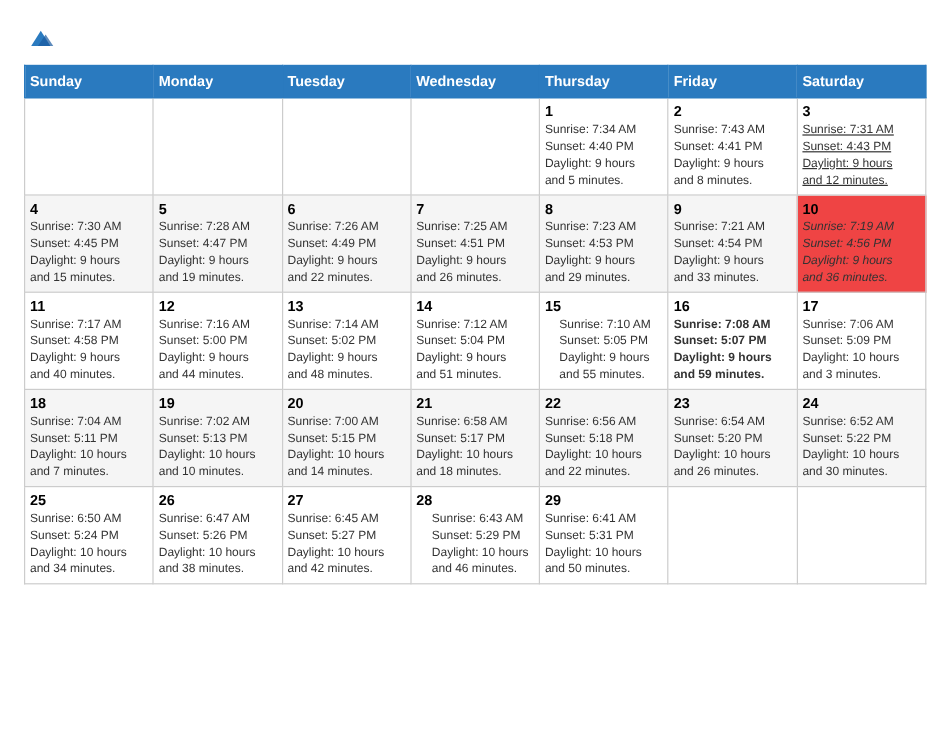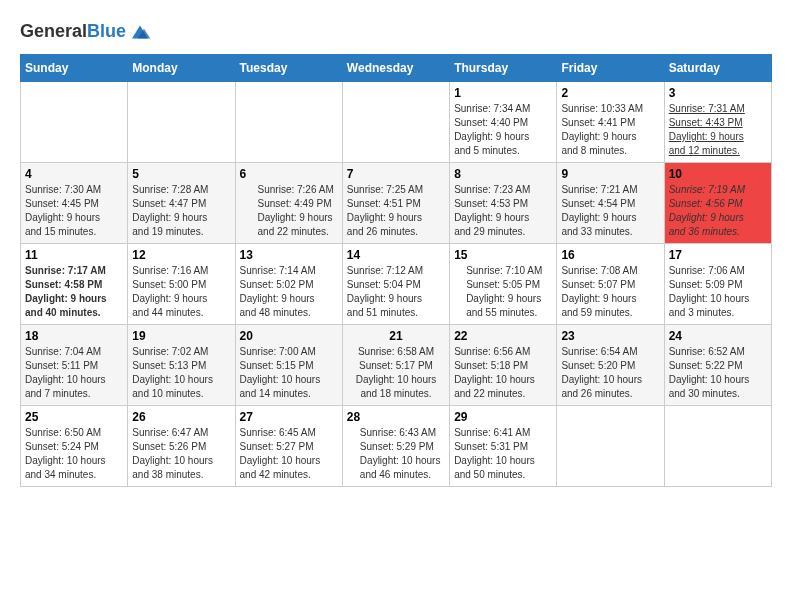--- a/index.html
+++ b/index.html
@@ -79,25 +79,20 @@
     }
     .empty-cell {
       background: #f9f9f9;
     }
   </style>
 </head>
 <body>
 
 <div class="header">
   <div class="logo">
-    <div class="logo-text">
-      <span>
-        <span style="font-size:18px;font-weight:bold;color:#333;">General</span><span style="font-size:18px;font-weight:bold;color:#2a7abf;">Blue</span>
-      </span>
-    </div>
     <svg class="logo-icon" viewBox="0 0 30 24" xmlns="http://www.w3.org/2000/svg">
       <polygon points="5,20 15,4 25,20" fill="#2a7abf"></polygon>
       <polygon points="12,20 20,8 28,20" fill="#1a5a9f" opacity="0.7"></polygon>
     </svg>
   </div>
   <div class="title-section">
   </div>
 </div>
 
 <table class="calendar">
@@ -120,21 +115,21 @@
         <td class="empty-cell"></td>
         <td>
           <div class="day-number">1</div>
           <div class="day-info" style="white-space: pre-line;">Sunrise: 7:34 AM
 Sunset: 4:40 PM
 Daylight: 9 hours
 and 5 minutes.</div>
         </td>
         <td>
           <div class="day-number">2</div>
-          <div class="day-info" style="white-space: pre-line;">Sunrise: 10:33 AM
+          <div class="day-info" style="white-space: pre-line;">Sunrise: 7:43 AM
 Sunset: 4:41 PM
 Daylight: 9 hours
 and 8 minutes.</div>
         </td>
         <td>
           <div class="day-number">3</div>
           <div class="day-info" style="white-space: pre-line; text-decoration: underline;">Sunrise: 7:31 AM
 Sunset: 4:43 PM
 Daylight: 9 hours
 and 12 minutes.</div>
@@ -150,21 +145,21 @@
         </td>
         <td style="background: rgb(245, 245, 245);">
           <div class="day-number">5</div>
           <div class="day-info" style="white-space: pre-line;">Sunrise: 7:28 AM
 Sunset: 4:47 PM
 Daylight: 9 hours
 and 19 minutes.</div>
         </td>
         <td style="background: rgb(245, 245, 245);">
           <div class="day-number">6</div>
-          <div class="day-info" style="white-space: pre-line; margin-left: 18px;">Sunrise: 7:26 AM
+          <div class="day-info" style="white-space: pre-line;">Sunrise: 7:26 AM
 Sunset: 4:49 PM
 Daylight: 9 hours
 and 22 minutes.</div>
         </td>
         <td style="background: rgb(245, 245, 245);">
           <div class="day-number">7</div>
           <div class="day-info" style="white-space: pre-line;">Sunrise: 7:25 AM
 Sunset: 4:51 PM
 Daylight: 9 hours
 and 26 minutes.</div>
@@ -187,21 +182,21 @@
           <div class="day-number">10</div>
           <div class="day-info" style="white-space: pre-line; font-style: italic;">Sunrise: 7:19 AM
 Sunset: 4:56 PM
 Daylight: 9 hours
 and 36 minutes.</div>
         </td>
       </tr>
       <tr>
         <td>
           <div class="day-number">11</div>
-          <div class="day-info" style="white-space: pre-line; font-weight: bold;">Sunrise: 7:17 AM
+          <div class="day-info" style="white-space: pre-line;">Sunrise: 7:17 AM
 Sunset: 4:58 PM
 Daylight: 9 hours
 and 40 minutes.</div>
         </td>
         <td>
           <div class="day-number">12</div>
           <div class="day-info" style="white-space: pre-line;">Sunrise: 7:16 AM
 Sunset: 5:00 PM
 Daylight: 9 hours
 and 44 minutes.</div>
@@ -222,21 +217,21 @@
         </td>
         <td>
           <div class="day-number">15</div>
           <div class="day-info" style="white-space: pre-line; margin-left: 12px;">Sunrise: 7:10 AM
 Sunset: 5:05 PM
 Daylight: 9 hours
 and 55 minutes.</div>
         </td>
         <td>
           <div class="day-number">16</div>
-          <div class="day-info" style="white-space: pre-line;">Sunrise: 7:08 AM
+          <div class="day-info" style="white-space: pre-line; font-weight: bold;">Sunrise: 7:08 AM
 Sunset: 5:07 PM
 Daylight: 9 hours
 and 59 minutes.</div>
         </td>
         <td>
           <div class="day-number">17</div>
           <div class="day-info" style="white-space: pre-line;">Sunrise: 7:06 AM
 Sunset: 5:09 PM
 Daylight: 10 hours
 and 3 minutes.</div>
@@ -257,21 +252,21 @@
 Daylight: 10 hours
 and 10 minutes.</div>
         </td>
         <td style="background: rgb(245, 245, 245);">
           <div class="day-number">20</div>
           <div class="day-info" style="white-space: pre-line;">Sunrise: 7:00 AM
 Sunset: 5:15 PM
 Daylight: 10 hours
 and 14 minutes.</div>
         </td>
-        <td style="background: rgb(245, 245, 245); text-align: center;">
+        <td style="background: rgb(245, 245, 245);">
           <div class="day-number">21</div>
           <div class="day-info" style="white-space: pre-line;">Sunrise: 6:58 AM
 Sunset: 5:17 PM
 Daylight: 10 hours
 and 18 minutes.</div>
         </td>
         <td style="background: rgb(245, 245, 245);">
           <div class="day-number">22</div>
           <div class="day-info" style="white-space: pre-line;">Sunrise: 6:56 AM
 Sunset: 5:18 PM

